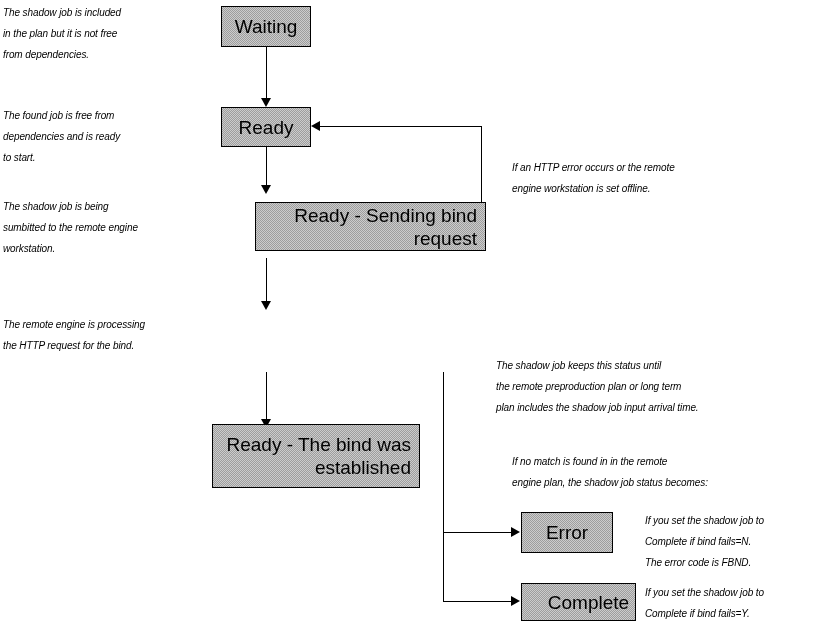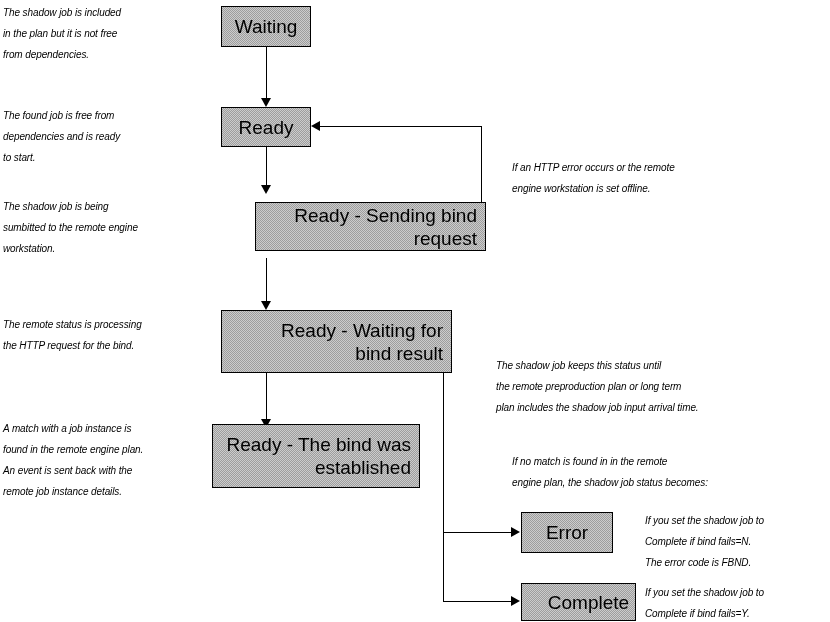--- a/index.html
+++ b/index.html
@@ -95,27 +95,23 @@
 from dependencies.</div>
 
   <div class="note" style="left:3px; top:105px; width:205px;">The found job is free from
 dependencies and is ready
 to start.</div>
 
   <div class="note" style="left:3px; top:196px; width:215px;">The shadow job is being
 sumbitted to the remote engine
 workstation.</div>
 
-  <div class="note" style="left:3px; top:314px; width:218px;">The remote status is processing
+  <div class="note" style="left:3px; top:314px; width:218px;">The remote engine is processing
 the HTTP request for the bind.</div>
 
-  <div class="note" style="left:3px; top:418px; width:218px;">A match with a job instance is
-found in the remote engine plan.
-An event is sent back with the
-remote job instance details.</div>
 
   <div class="note" style="left:512px; top:157px; width:310px;">If an HTTP error occurs or the remote
 engine workstation is set offline.</div>
 
   <div class="note" style="left:496px; top:314px; width:315px;margin-top:41px;">The shadow job keeps this status until
 the remote preproduction plan or long term
 plan includes the shadow job input arrival time.</div>
 
   <div class="note" style="left:512px; top:451px; width:310px;">If no match is found in in the remote
 engine plan, the shadow job status becomes:</div>
@@ -158,24 +154,20 @@
 
   <div class="node center" style="left:221px; top:6px; width:90px; height:41px;">
     <span class="label">Waiting</span>
   </div>
 
   <div class="node multi" style="left:221px; top:202px; width:231px; height:49px;margin-left:34px;">
     <span class="label">Ready - Sending bind
 request</span>
   </div>
 
-  <div class="node multi" style="left:221px; top:310px; width:231px; height:63px;">
-    <span class="label">Ready - Waiting for
-bind result</span>
-  </div>
 
   <div class="node multi" style="left:212px; top:424px; width:208px; height:64px;">
     <span class="label">Ready - The bind was
 established</span>
   </div>
 
   <div class="node center" style="left:521px; top:512px; width:92px; height:41px;justify-content:flex-end;">
     <span class="label">Error</span>
   </div>
 

